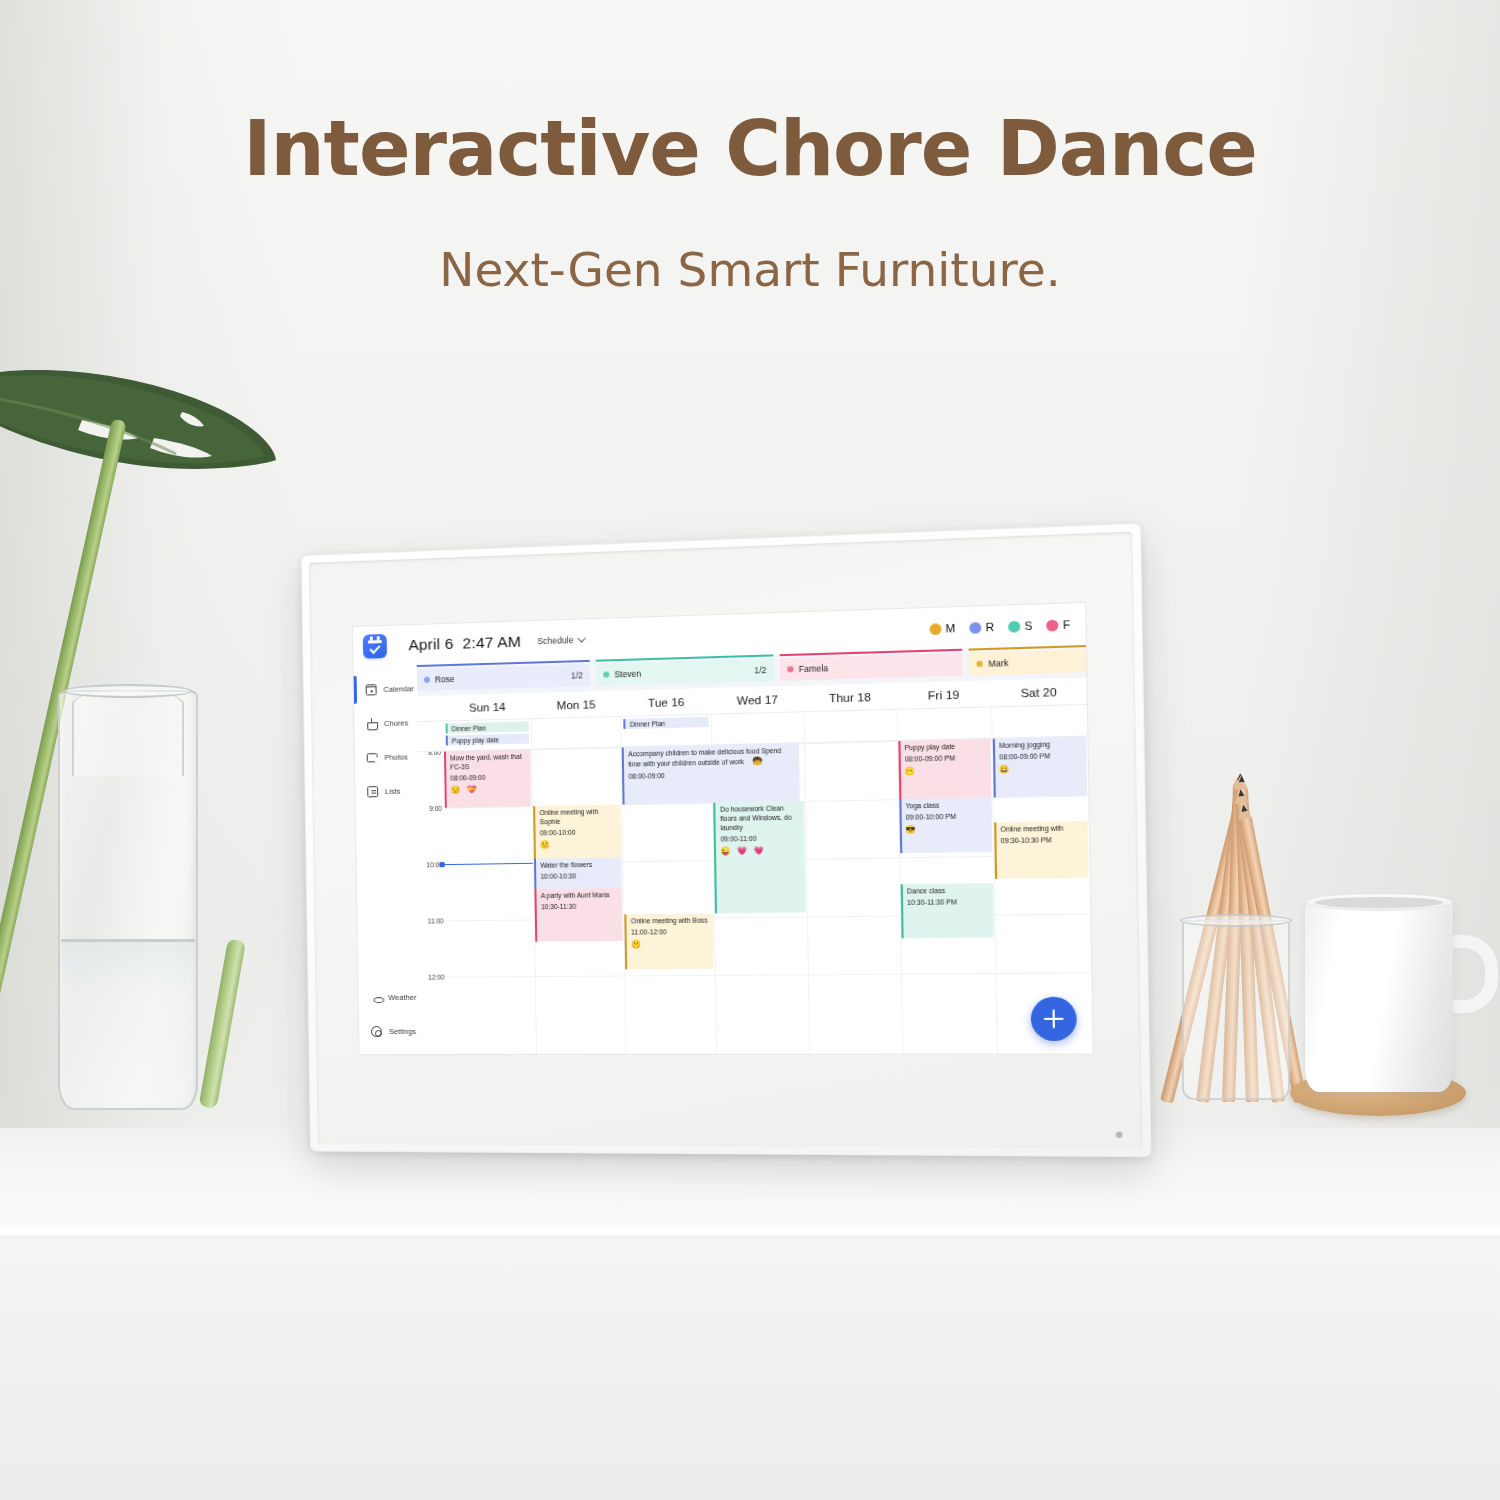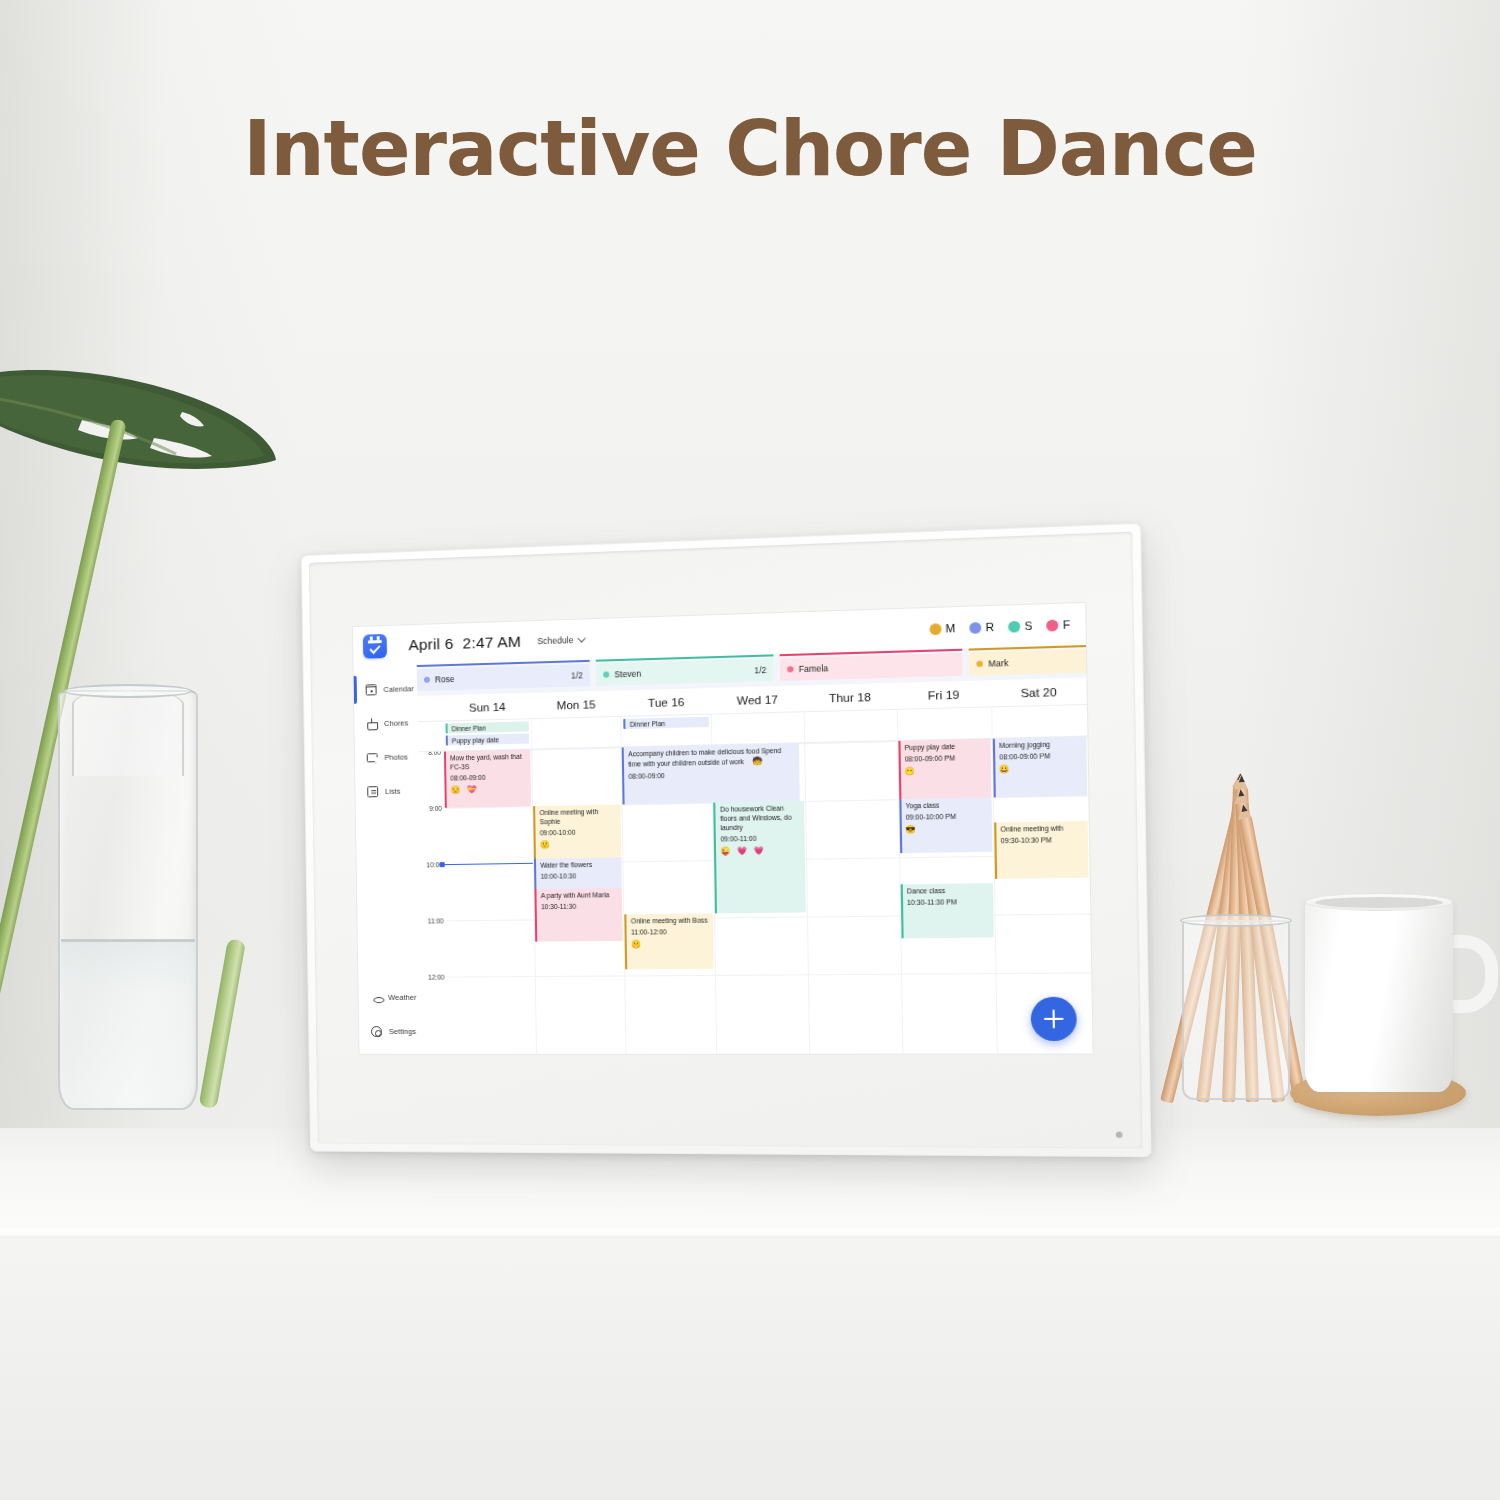--- a/index.html
+++ b/index.html
@@ -353,20 +353,21 @@
   <div class="wall-shadow-left"></div>
   <div class="wall-shadow-right"></div>
   <div class="shelf-top"></div>
   <div class="shelf-line"></div>
   <div class="shelf-edge"></div>
   <div class="shelf-front"></div>
 </div>
 
 <div class="headline">Interactive Chore Dance</div>
 <div class="subline">
+  <div>Next-Gen Smart Furniture.</div>
 </div>
 
 <div class="leaf-wrap">
   <svg width="300" height="200" viewBox="0 0 300 200">
     <path d="M-20,10 C40,-6 140,2 218,34 C262,52 288,76 290,92 C266,100 210,104 158,98 C92,90 20,66 -20,40 Z" fill="#3f5b35"></path>
     <path d="M-20,14 C40,0 130,8 206,38 C248,54 274,74 278,88 C252,96 204,98 156,92 C92,84 20,62 -20,38 Z" fill="#47653a"></path>
     <path d="M96,52 C120,56 140,62 152,70 C136,74 112,70 92,62 Z" fill="#f2f2f0"></path>
     <path d="M168,70 C192,74 214,80 226,88 C208,92 184,88 164,80 Z" fill="#f2f2f0"></path>
     <path d="M196,44 C206,46 214,52 218,58 C208,60 198,54 194,48 Z" fill="#f2f2f0"></path>
     <path d="M-18,26 C50,36 130,56 190,86" stroke="#6e8a55" stroke-width="3" fill="none" opacity=".55"></path>

